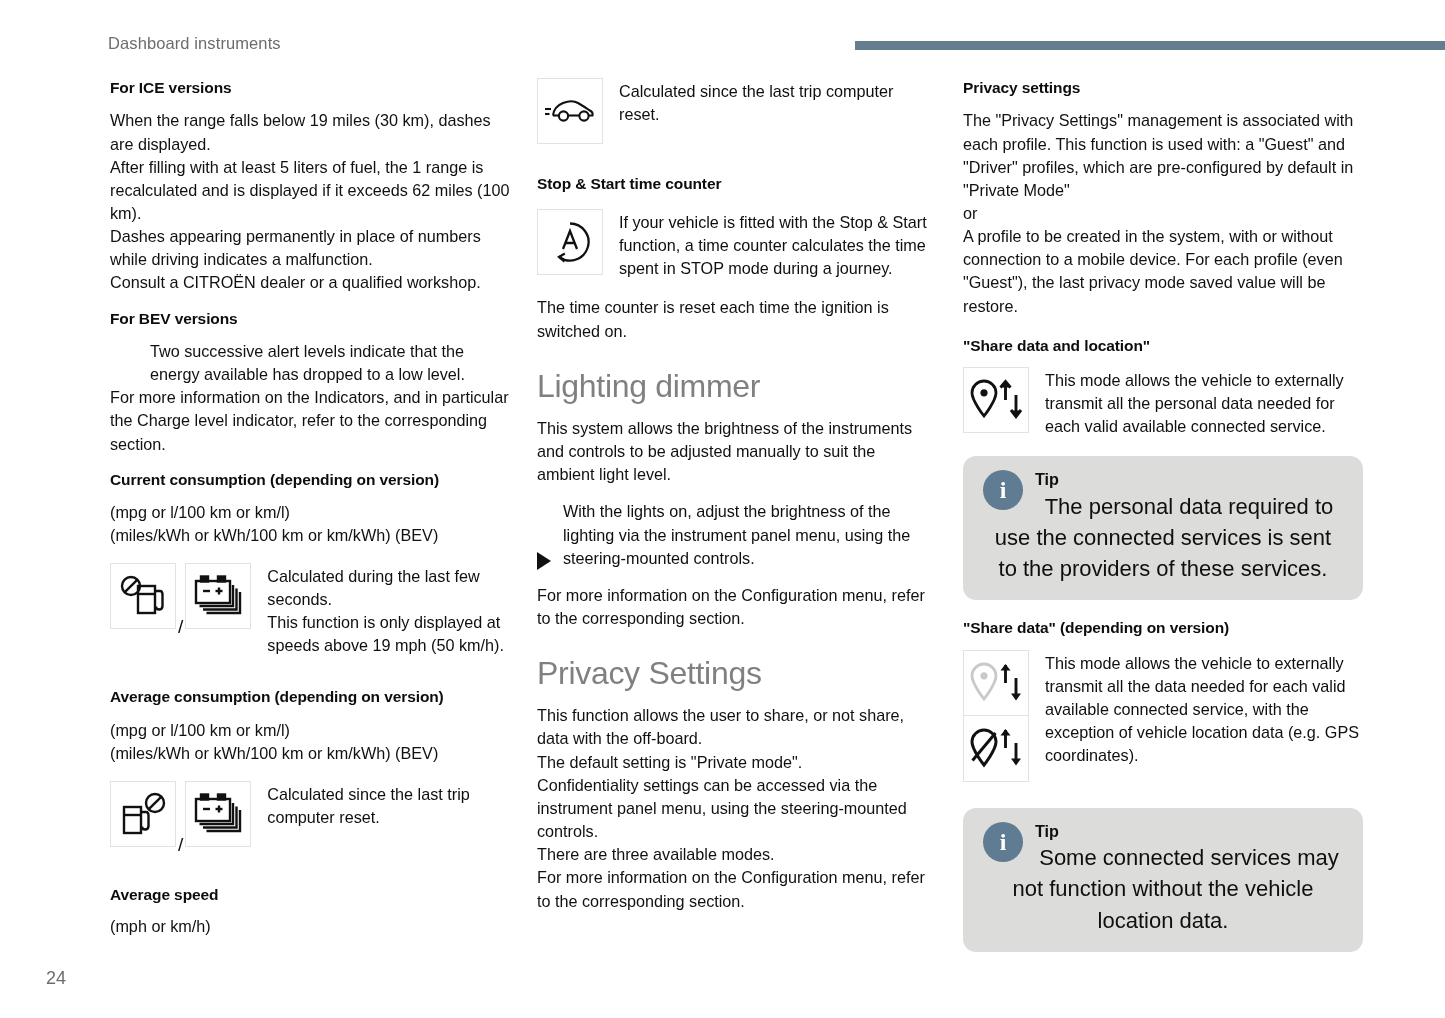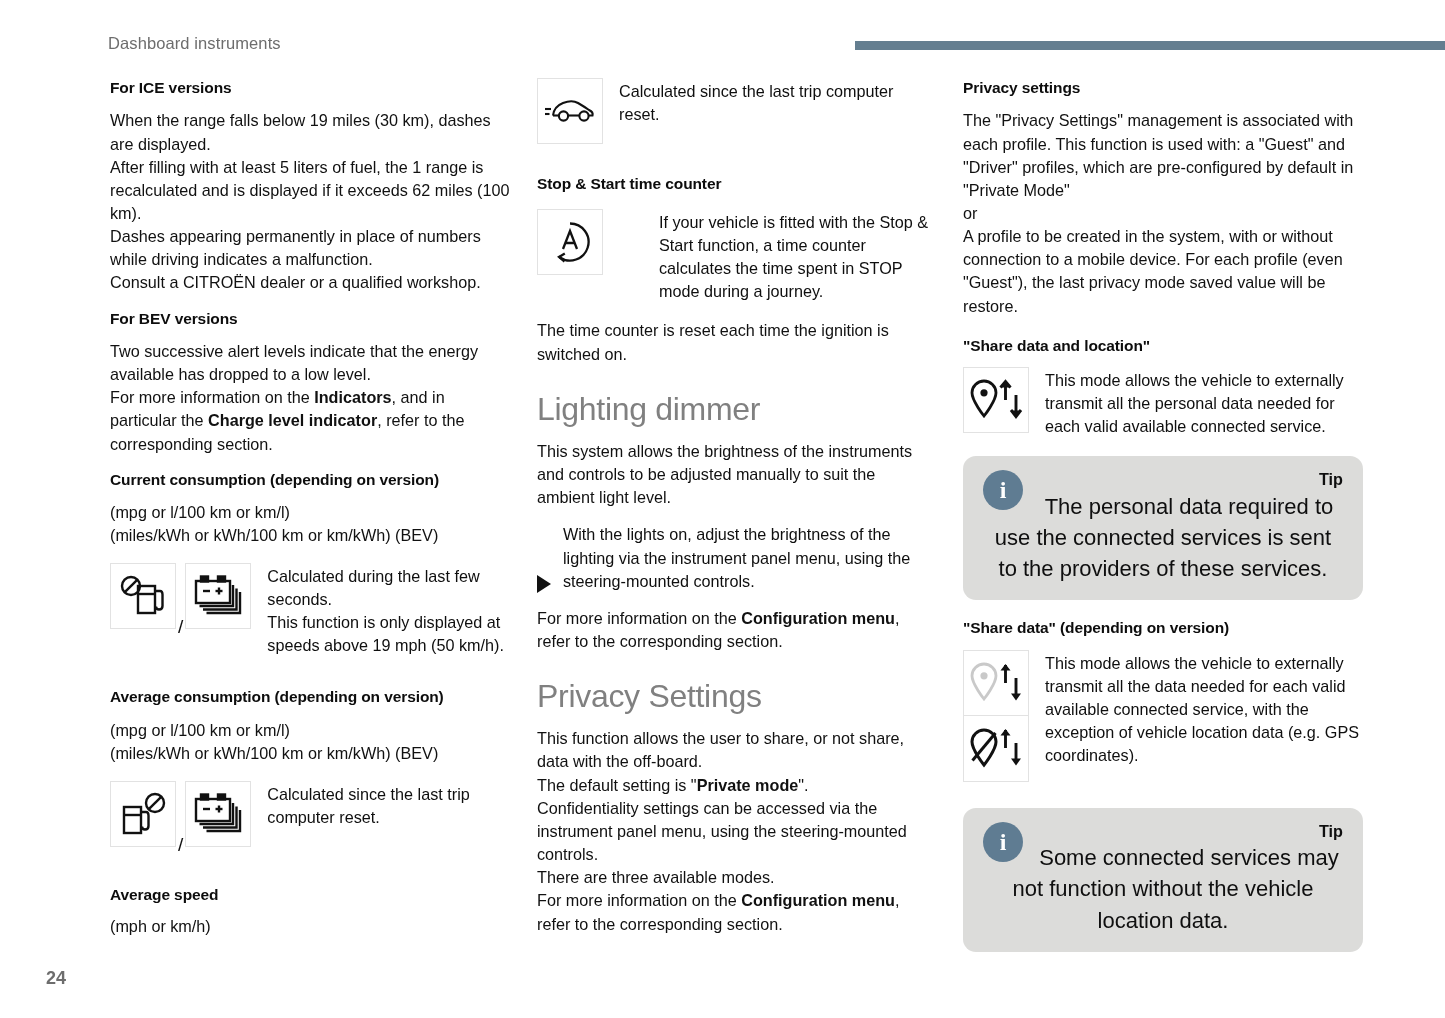--- a/index.html
+++ b/index.html
@@ -34,21 +34,21 @@
     left: 855px; top: 41px;
     width: 590px; height: 9px;
     background: #647e90;
   }
 
   
   .page-number {
     position: absolute;
     left: 46px; top: 968px;
     font-size: 18px;
-    font-weight: bold;
+    font-weight: normal;
     color: #6d6d6d;
   }
 
   
   .col {
     position: absolute;
     top: 78px;
   }
   .col-1 { left: 110px;  width: 400px; }
   .col-2 { left: 537px;  width: 400px; }
@@ -71,21 +71,21 @@
     letter-spacing: -0.3px;
     line-height: 1.1;
   }
   p.body {
     margin: 0 0 14px 0;
     font-size: 16.2px;
     line-height: 1.43;
     color: #111111;
   }
   p.body.tight { margin-bottom: 12px; }
-  p.body b { font-weight: bold; }
+  p.body b { font-weight: normal; }
   .spacer-md { height: 14px; }
   .spacer-lg { height: 22px; }
 
   
   .icon-row {
     display: flex;
     align-items: flex-start;
     margin: 10px 0 16px 0;
   }
   .icon-row .icon-holder {
@@ -159,21 +159,20 @@
     align-items: center;
     justify-content: center;
     margin: 0 12px 0 0;
     line-height: 1;
   }
   .tip-title {
     font-size: 16.2px;
     font-weight: bold;
     line-height: 1.2;
     margin: 0 0 1px 0;
-    text-align: right;
   }
   .tip-text {
     font-size: 22px;
     line-height: 1.42;
     margin: 0;
     text-align: center;
   }
   .tip-box::after { content: ""; display: block; clear: both; }
 
   svg { display: block; }
@@ -192,21 +191,21 @@
 
   <h3 class="sub">For ICE versions</h3>
 
   <p class="body" style="white-space:pre-line;">When the range falls below 19 miles (30 km), dashes are displayed.
 After filling with at least 5 liters of fuel, the 1 range is recalculated and is displayed if it exceeds 62 miles (100 km).
 Dashes appearing permanently in place of numbers while driving indicates a malfunction.
 Consult a CITROËN dealer or a qualified workshop.</p>
 
   <h3 class="sub">For BEV versions</h3>
 
-  <p class="body tight" style="margin-bottom:0;">Two successive alert levels indicate that the energy available has dropped to a low level.</p>
+  <p class="body tight" style="margin-bottom:0;margin-left:40px;">Two successive alert levels indicate that the energy available has dropped to a low level.</p>
   <p class="body"><span>For more information on the </span><b>Indicators</b><span>, and in particular the </span><b>Charge level indicator</b><span>, refer to the corresponding section.</span></p>
 
   <h3 class="sub">Current consumption (depending on version)</h3>
   <p class="body" style="margin-bottom:4px;"><span>(mpg or l/100 km or km/l)</span><br><span>(miles/kWh or kWh/100 km or km/kWh) (BEV)</span></p>
 
   <div class="icon-row" style="margin-top:16px;">
     <div class="icon-holder">
       <div class="icon-box">
         <svg width="48" height="46" viewBox="0 0 48 46" fill="none" stroke="#111" stroke-width="2.4">
           <circle cx="12" cy="13" r="9"></circle>
@@ -292,21 +291,21 @@
         </svg>
       </div>
     </div>
     <div class="icon-text">Calculated since the last trip computer reset.</div>
   </div>
 
   <div class="spacer-md"></div>
 
   <h3 class="sub">Stop &amp; Start time counter</h3>
 
-  <div class="icon-row" style="margin-top:16px;gap:40px;">
+  <div class="icon-row" style="margin-top:16px;">
     <div class="icon-holder">
       <div class="icon-box">
         <svg width="46" height="46" viewBox="0 0 46 46" fill="none" stroke="#111" stroke-width="2.3">
           <path d="M23 4.5 A18.5 18.5 0 1 1 12.5 38.2"></path>
           <path d="M17.5 42.5 L12 38 L17.8 34.4" fill="none"></path>
           <path d="M16 30 L23 12 L30 30 M18.8 24 L27.2 24" stroke-width="2.3"></path>
         </svg>
       </div>
     </div>
     <div class="icon-text">If your vehicle is fitted with the Stop &amp; Start function, a time counter calculates the time spent in STOP mode during a journey.</div>

